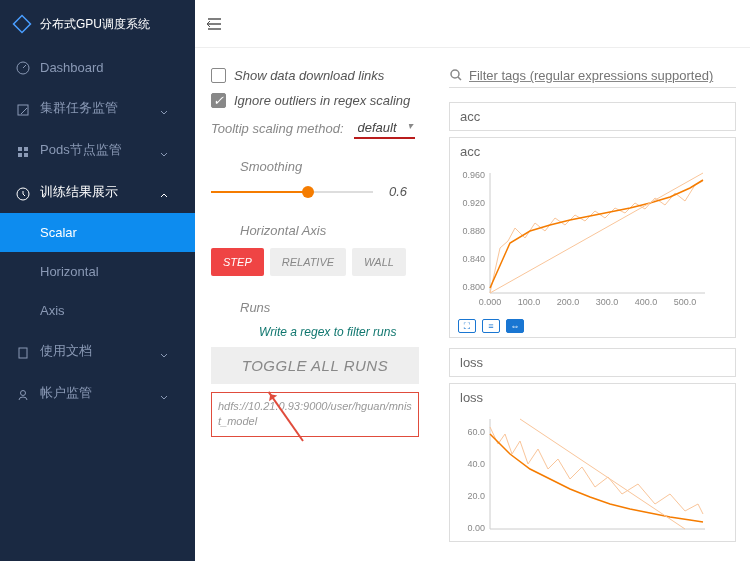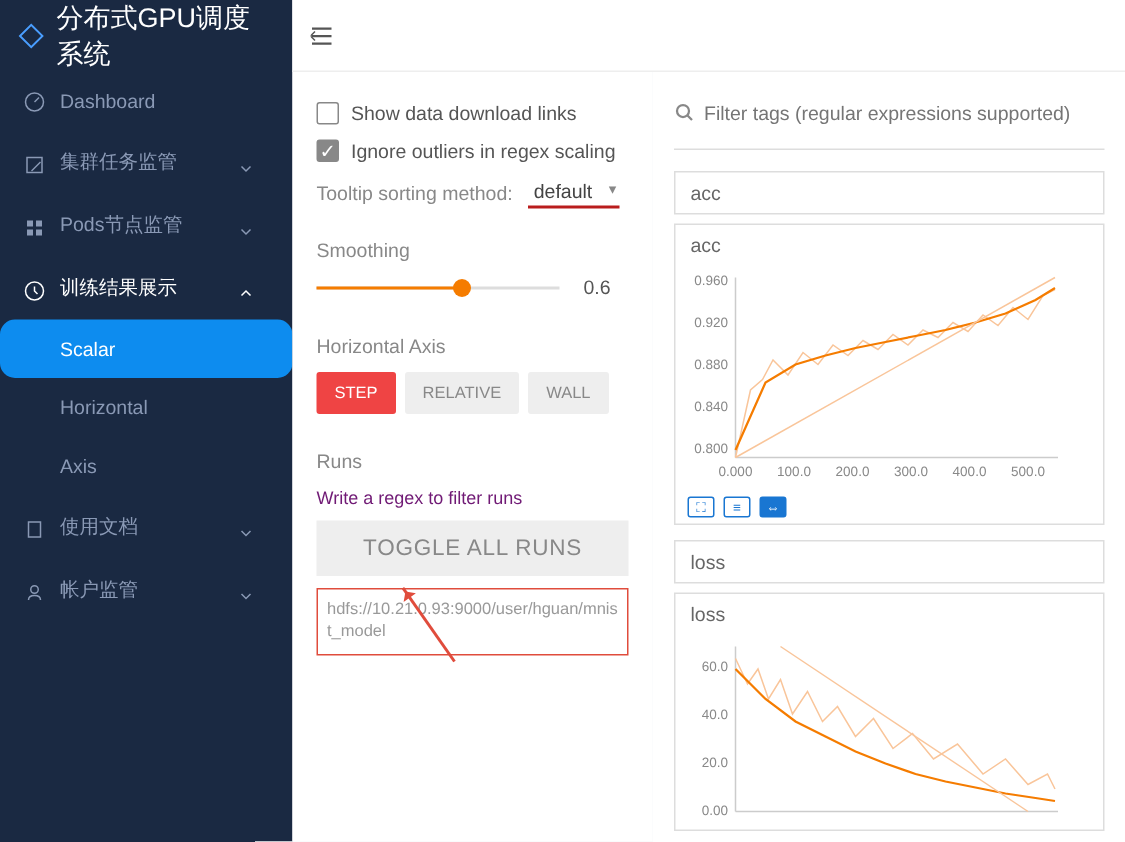--- a/index.html
+++ b/index.html
@@ -1,55 +1,55 @@
 <!DOCTYPE html>
 <html><head>
   <meta charset="utf-8">
   <style>
     * { box-sizing: border-box; margin: 0; padding: 0; }
     body { font-family: -apple-system, "Segoe UI", Arial, sans-serif; background: #fff; width: 750px; height: 561px; overflow: hidden; display: flex; font-size: 13px; }
     
     .sidebar { width: 195px; background: #1a2942; color: #8a99b5; display: flex; flex-direction: column; }
-    .logo-bar { height: 48px; display: flex; align-items: center; padding: 0 12px; color: #fff; font-size: 18px; font-weight: 500; }
+    .logo-bar { height: 48px; display: flex; align-items: center; padding: 0 12px; color: #fff; font-size: 12px; font-weight: 500; }
     .logo-bar svg { margin-right: 8px; }
     .nav { flex: 1; overflow: auto; }
     .nav-item { display: flex; align-items: flex-end; padding: 12px 16px; cursor: pointer; font-size: 13px; position: relative; }
     .nav-item svg { margin-right: 10px; flex-shrink: 0; }
     .nav-item.expanded { color: #fff; }
     .nav-item .chevron { margin-left: auto; }
-    .sub-item { padding: 12px 16px 12px 40px; cursor: pointer; border-radius: 10px; }
+    .sub-item { padding: 12px 16px 12px 40px; cursor: pointer; }
     .sub-item.active { background: #0d8cef; color: #fff; }
     
     .main { flex: 1; display: flex; flex-direction: column; background: #f7f8fa; }
     .topbar { height: 48px; background: #fff; border-bottom: 1px solid #eee; display: flex; align-items: center; padding: 0 12px; }
     .topbar svg { cursor: pointer; }
     
     .content { flex: 1; display: flex; overflow: hidden; }
-    .controls { width: 240px; padding: 20px 16px; background: #fff; }
+    .controls { width: 240px; padding: 20px 16px; background: #fff; font-style: italic; }
     .checkrow { display: flex; align-items: center; margin-bottom: 10px; color: #555; }
     .checkrow .cb { width: 15px; height: 15px; border: 1.5px solid #888; border-radius: 2px; margin-right: 8px; display: flex; align-items: center; justify-content: center; }
     .checkrow .cb.checked { background: #888; color: #fff; border-color: #888; }
     .tooltip-row { display: flex; align-items: center; gap: 10px; margin-bottom: 20px; color: #888; }
     .select { border-bottom: 2px solid #b91c1c; padding: 2px 18px 2px 4px; color: #444; position: relative; }
     .select::after { content: "▾"; position: absolute; right: 2px; color: #888; font-size: 10px; }
-    .section-label { color: #888; margin-bottom: 10px; }
+    .section-label { color: #888; margin-bottom: 10px; margin-left: 29px; }
     .slider-row { display: flex; align-items: center; gap: 16px; margin-bottom: 24px; }
     .slider { flex: 1; height: 2px; background: #ddd; position: relative; }
     .slider-fill { position: absolute; left: 0; height: 100%; background: #f57c00; }
     .slider-thumb { position: absolute; top: 50%; width: 12px; height: 12px; border-radius: 50%; background: #f57c00; transform: translate(-50%, -50%); }
     .slider-val { color: #555; width: 30px; }
     .axis-buttons { display: flex; gap: 6px; margin-bottom: 24px; }
     .axis-btn { padding: 8px 12px; background: #eee; color: #888; font-size: 11px; cursor: pointer; border-radius: 2px; }
     .axis-btn.active { background: #ef4444; color: #fff; }
-    .runs-hint { color: #701a75; font-size: 12px; margin-bottom: 8px; }
+    .runs-hint { color: #0f766e; font-size: 12px; margin-bottom: 8px; margin-left: 48px; }
     .toggle-btn { width: 100%; padding: 10px; background: #eee; color: #888; text-align: center; font-size: 15px; cursor: pointer; letter-spacing: 0.5px; margin-bottom: 8px; }
     .run-path { border: 1.5px solid #e04c3c; padding: 6px; font-size: 11px; color: #999; word-break: break-all; line-height: 1.4; position: relative; }
     
     .charts { flex: 1; padding: 20px 14px; background: #fff; overflow: auto; }
-    .search-row { display: flex; align-items: flex-start; border-bottom: 1px solid #ddd; padding-bottom: 16px; margin-bottom: 14px; color: #888; }
+    .search-row { display: flex; align-items: flex-start; border-bottom: 1px solid #ddd; padding-bottom: 4px; margin-bottom: 14px; color: #888; text-decoration: underline; }
     .search-row svg { margin-right: 6px; }
     .search-row input { border: none; outline: none; flex: 1; color: #888; font-size: 13px; }
     .tag-header { border: 1px solid #ddd; padding: 6px 10px; color: #666; margin-bottom: 6px; }
     .chart-box { border: 1px solid #ddd; margin-bottom: 10px; }
     .chart-title { color: #666; padding: 6px 10px; }
     .svg-chart { display: block; }
     .axis-tick-label { font-size: 9px; fill: #888; }
     .chart-toolbar { display: flex; gap: 6px; padding: 4px 8px; }
     .tool-icon { width: 18px; height: 14px; border: 1.5px solid #1976d2; border-radius: 2px; display: flex; align-items: center; justify-content: center; font-size: 9px; color: #1976d2; cursor: pointer; }
     .tool-icon.filled { background: #1976d2; color: #fff; }
@@ -142,21 +142,21 @@
     <div class="controls">
       <div class="checkrow">
         <span class="cb"></span>
         <span>Show data download links</span>
       </div>
       <div class="checkrow">
         <span class="cb checked">✓</span>
         <span>Ignore outliers in regex scaling</span>
       </div>
       <div class="tooltip-row">
-        <span>Tooltip sorting method:</span>
+        <span>Tooltip scaling method:</span>
         <span class="select">default</span>
       </div>
       <div class="section-label">Smoothing</div>
       <div class="slider-row">
         <div class="slider">
           <div class="slider-fill" style="width:60%"></div>
           <div class="slider-thumb" style="left:60%"></div>
         </div>
         <span class="slider-val">0.6</span>
       </div>

